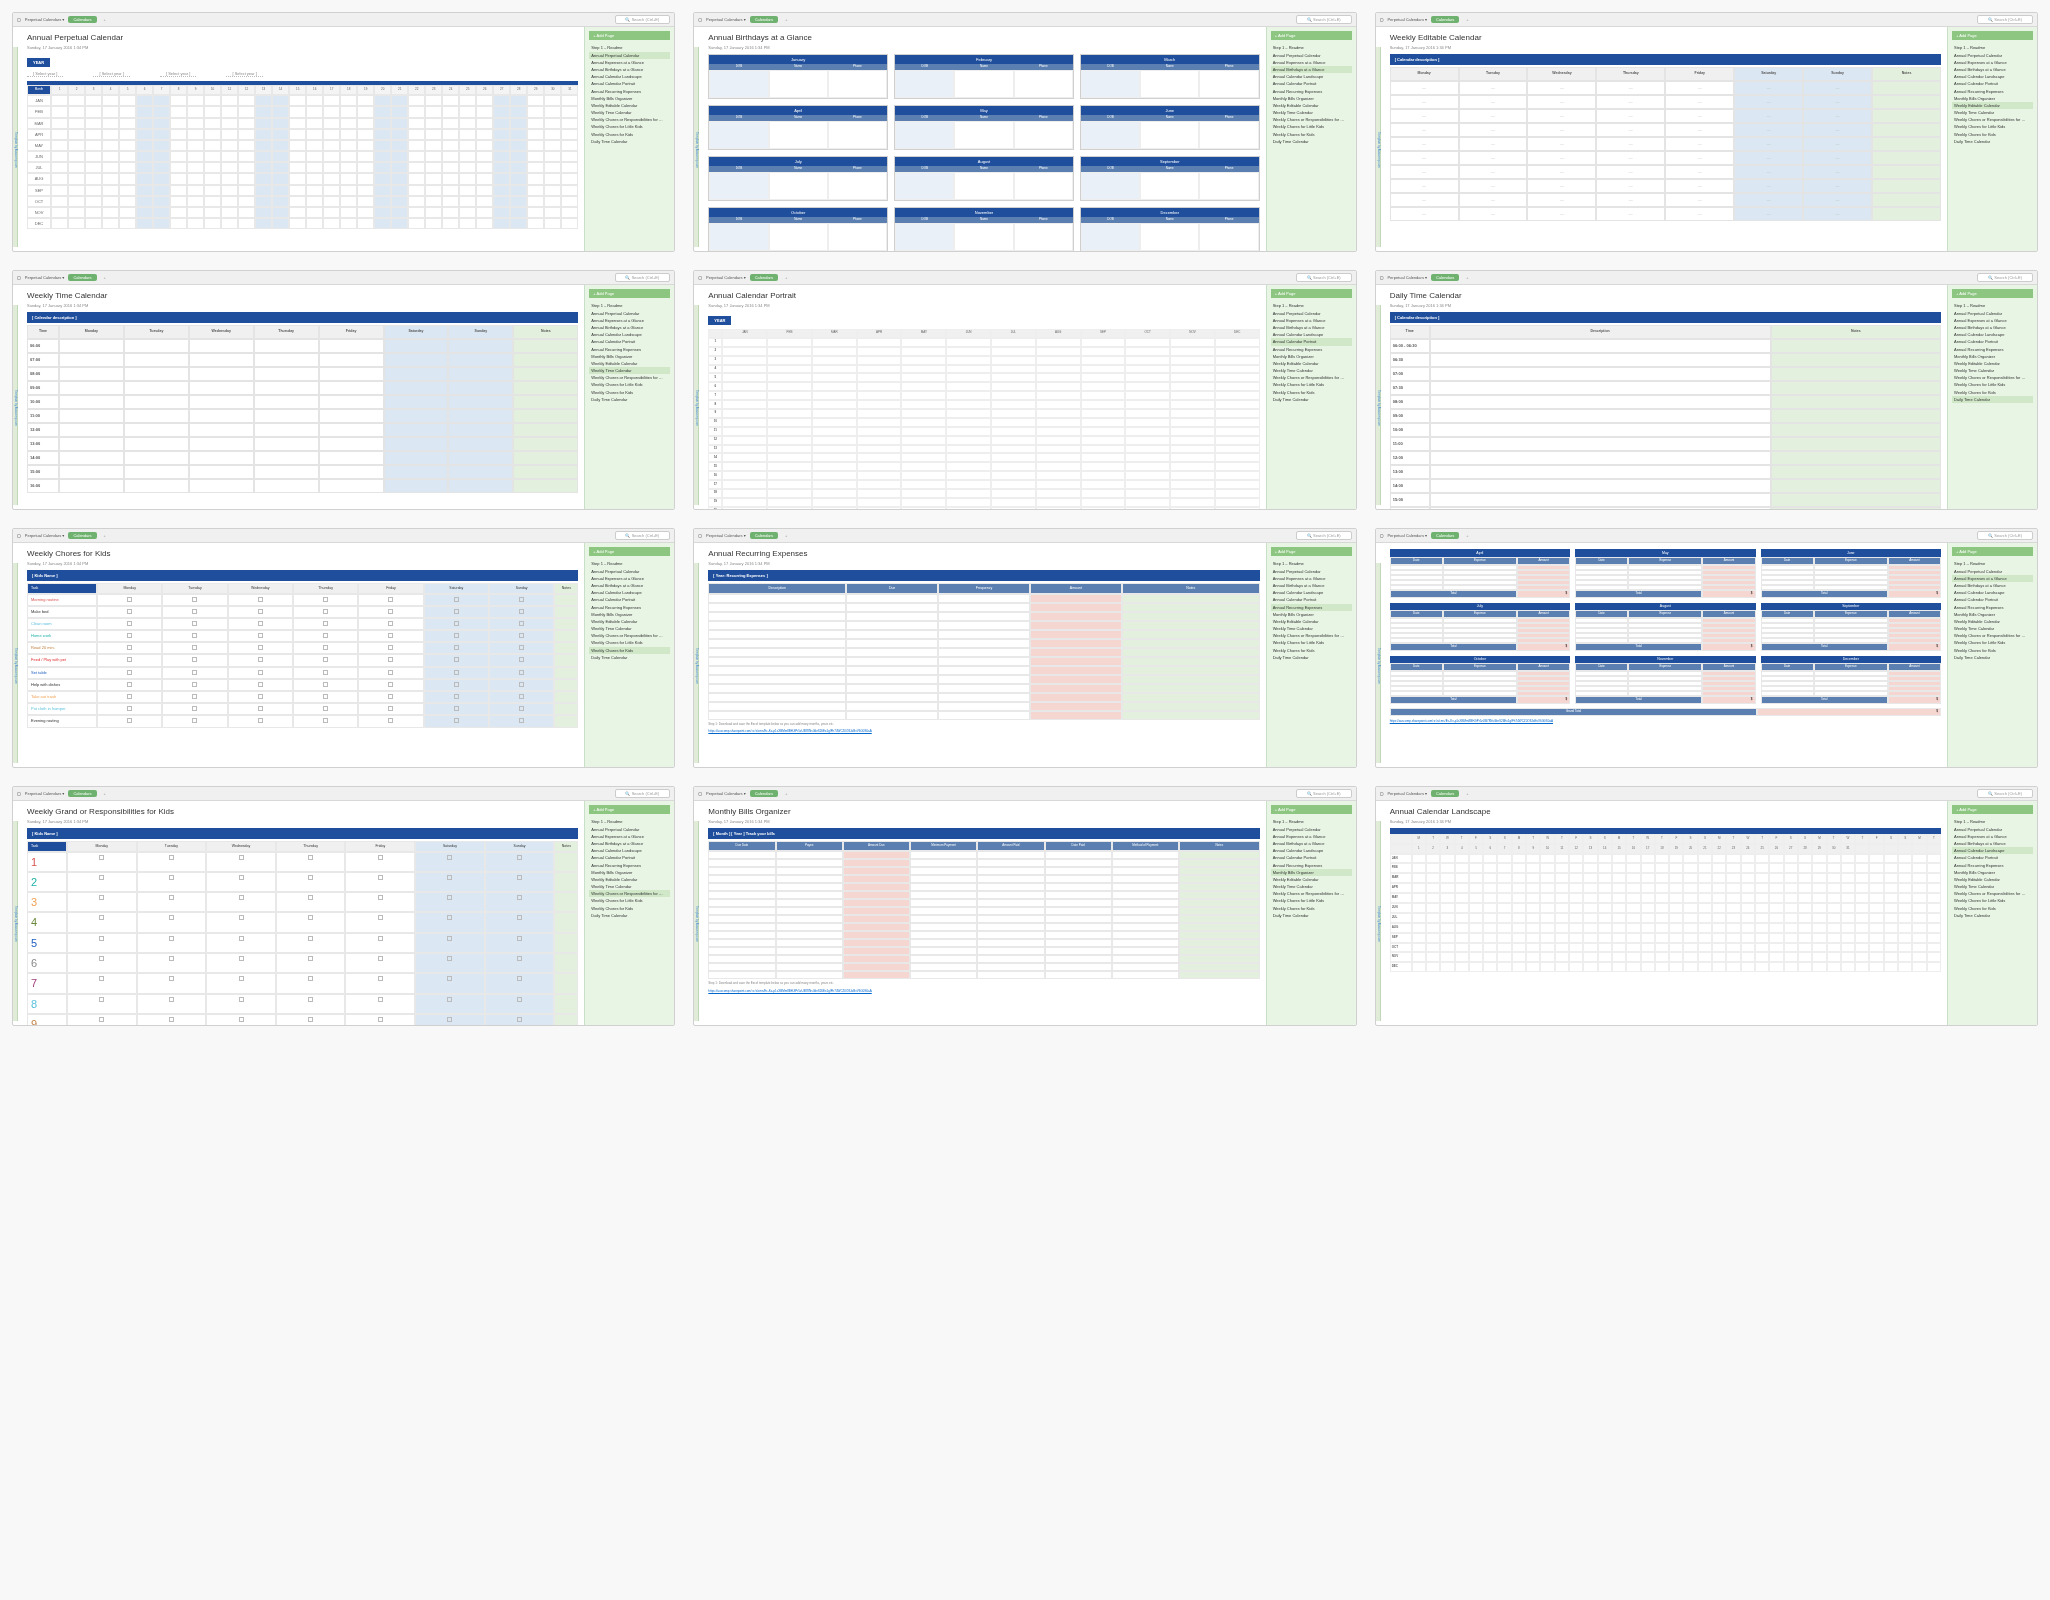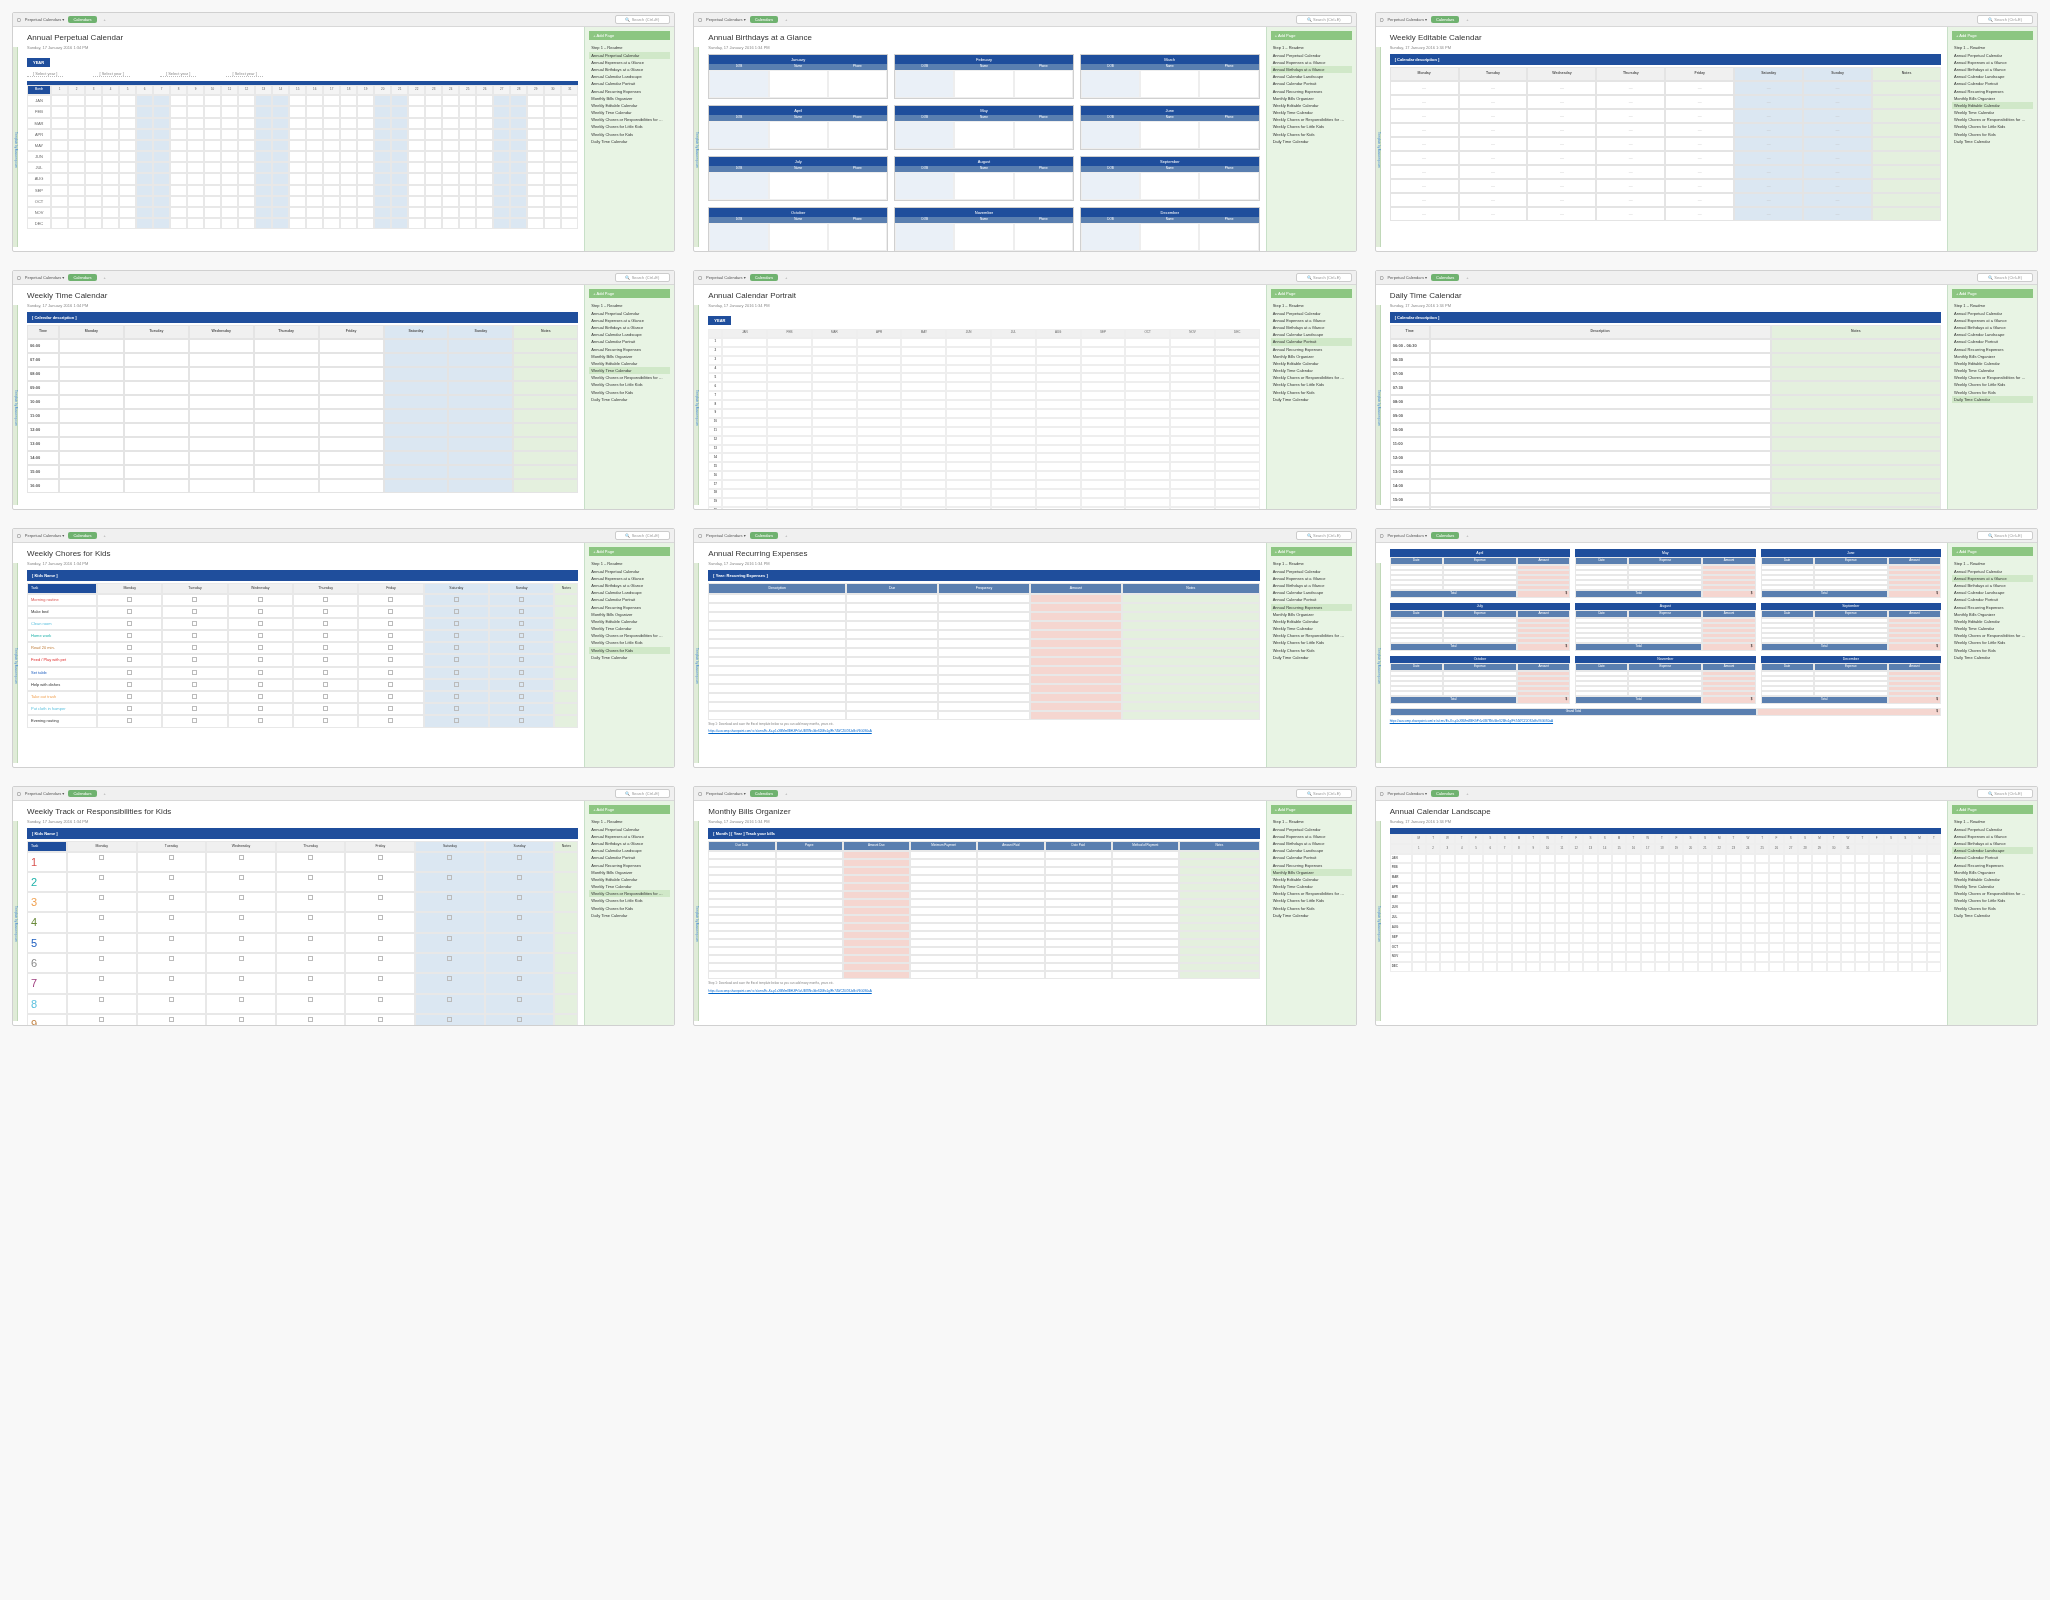--- a/index.html
+++ b/index.html
@@ -1951,21 +1951,21 @@
   <span>▢</span>
   <span class="nb">Perpetual Calendars ▾</span>
   <span class="tab">Calendars</span>
   <span class="addtab">+</span>
   <span class="search">🔍 Search (Ctrl+E)</span>
  </div>
   <div class="body">
    <div class="main">
     <div class="ribbon">Template by Auscomp.com</div>
     <div class="content">
-            <div class="title">Weekly Track or Responsibilities for Kids</div>
+            <div class="title">Weekly Grand or Responsibilities for Kids</div>
             <div class="date">Sunday, 17 January 2016     1:34 PM</div>
             <div class="descbar">[ Kids Name ]</div>
   <div class="ch-tbl" style="grid-template-columns:40px repeat(7,1fr) 24px">
               <div class="ch-hd" style="background:#1f4e9c;color:#fff;text-align:left">Task</div>
               <div class="ch-hd ">Monday</div>
               <div class="ch-hd ">Tuesday</div>
               <div class="ch-hd ">Wednesday</div>
               <div class="ch-hd ">Thursday</div>
               <div class="ch-hd ">Friday</div>
               <div class="ch-hd ch-we">Saturday</div>

